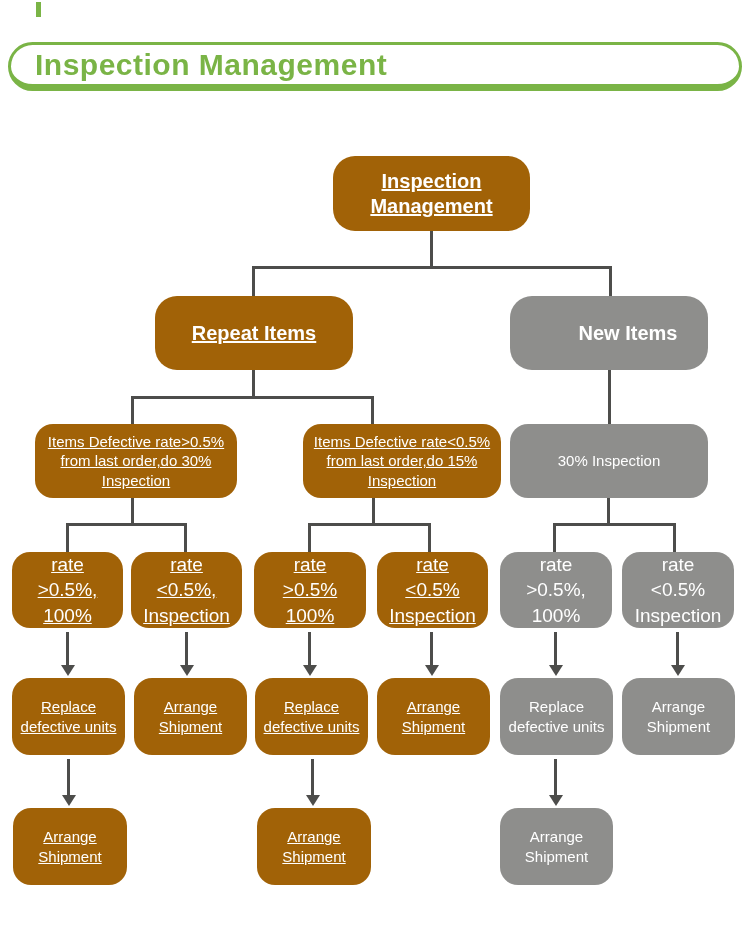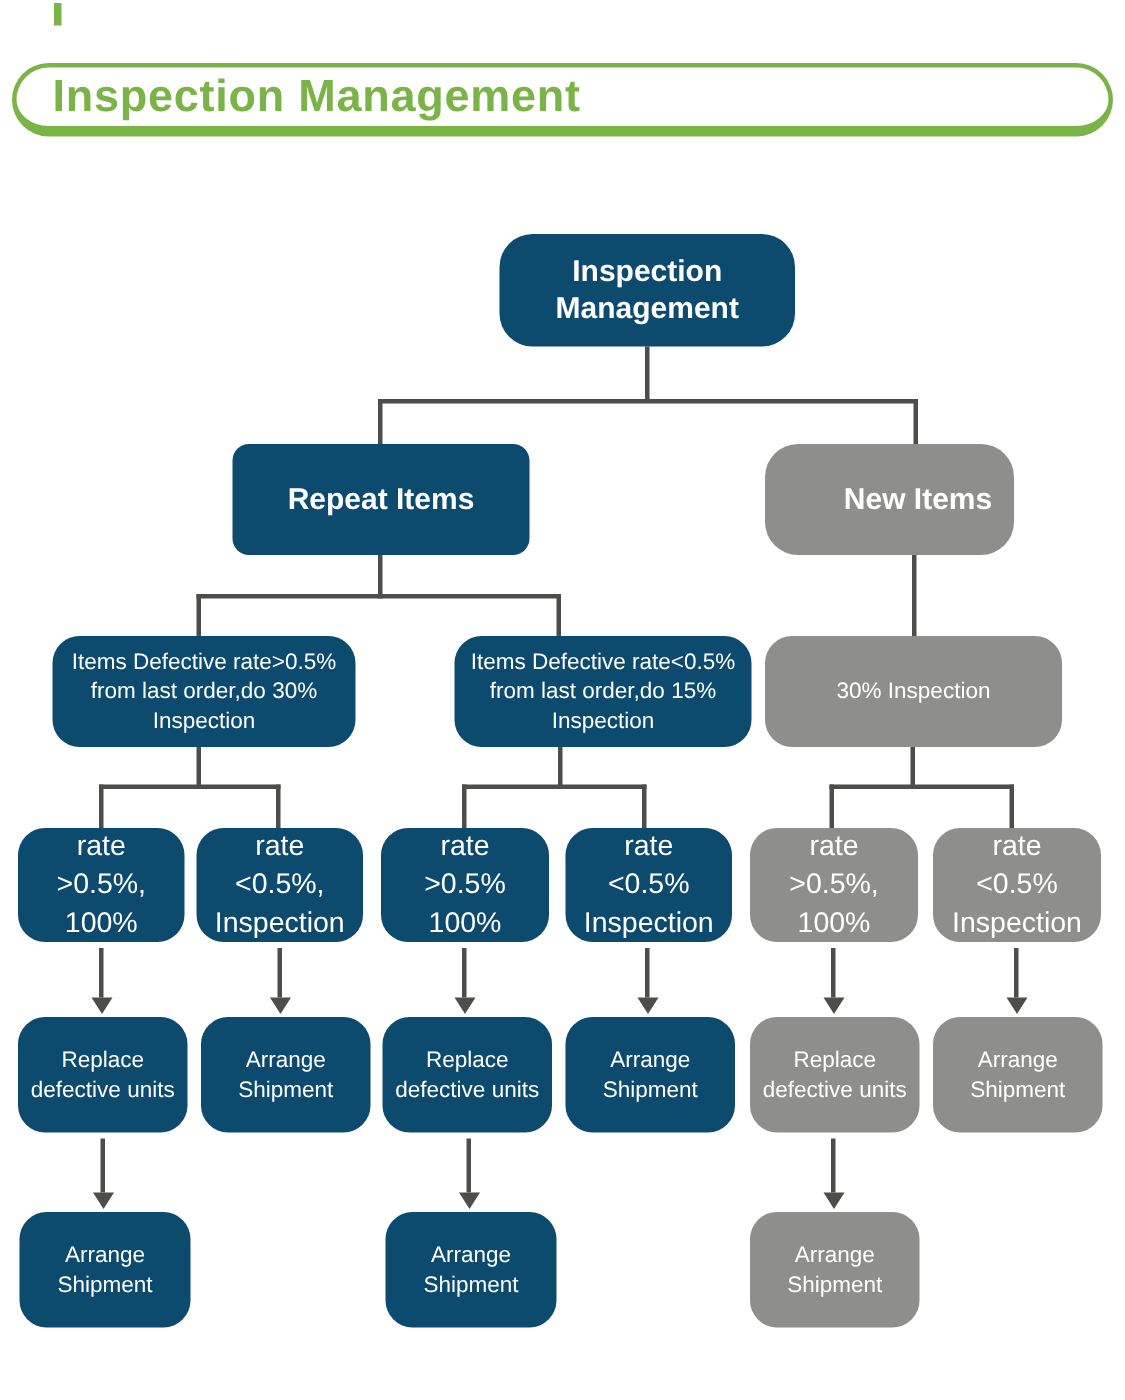--- a/index.html
+++ b/index.html
@@ -7,28 +7,28 @@
 
   
   .corner-tick{position:absolute;left:36px;top:2px;width:5px;height:15px;background:#7AB446;}
   .header-box{position:absolute;left:8px;top:42px;width:734px;height:49px;box-sizing:border-box;
     border:3px solid #7AB446;border-bottom-width:7px;border-radius:26px;display:flex;align-items:center;}
   .header-title{color:#7AB446;font-weight:bold;font-size:30px;padding-left:24px;letter-spacing:.5px;}
 
   
   .node{position:absolute;display:flex;align-items:center;justify-content:center;text-align:center;
     color:#fff;border-radius:18px;white-space:pre-line;font-size:15px;line-height:1.3;box-sizing:border-box;padding:2px;}
-  .green{background:#0c4a6e;}
+  .green{background:#a16207;text-decoration:underline;}
   .gray{background:#8E8E8C;}
   .bold{font-weight:bold;font-size:20px;line-height:1.25;}
   .small{font-size:19px;line-height:1.35;}
 
   .p-root{left:333px;top:156px;width:197px;height:75px;border-radius:22px;}
-  .p-repeat{left:155px;top:296px;width:198px;height:74px;border-radius:11px;}
-  .p-new{left:510px;top:296px;width:166px;height:74px;border-radius:22px;padding-left:40px;}
+  .p-repeat{left:155px;top:296px;width:198px;height:74px;border-radius:22px;}
+  .p-new{left:510px;top:296px;width:198px;height:74px;border-radius:22px;padding-left:40px;}
   .p-l3a{left:35px;top:424px;width:202px;height:74px;}
   .p-l3b{left:275px;top:424px;width:198px;height:74px;margin-left:28px;}
   .p-l3c{left:510px;top:424px;width:198px;height:74px;text-align:center;}
   .p-r4-1{left:12px;top:552px;width:111px;height:76px;}
   .p-r4-2{left:131px;top:552px;width:111px;height:76px;}
   .p-r4-3{left:254px;top:552px;width:112px;height:76px;}
   .p-r4-4{left:377px;top:552px;width:111px;height:76px;}
   .p-r4-5{left:500px;top:552px;width:112px;height:76px;}
   .p-r4-6{left:622px;top:552px;width:112px;height:76px;}
   .p-r5-1{left:12px;top:678px;width:113px;height:77px;}

